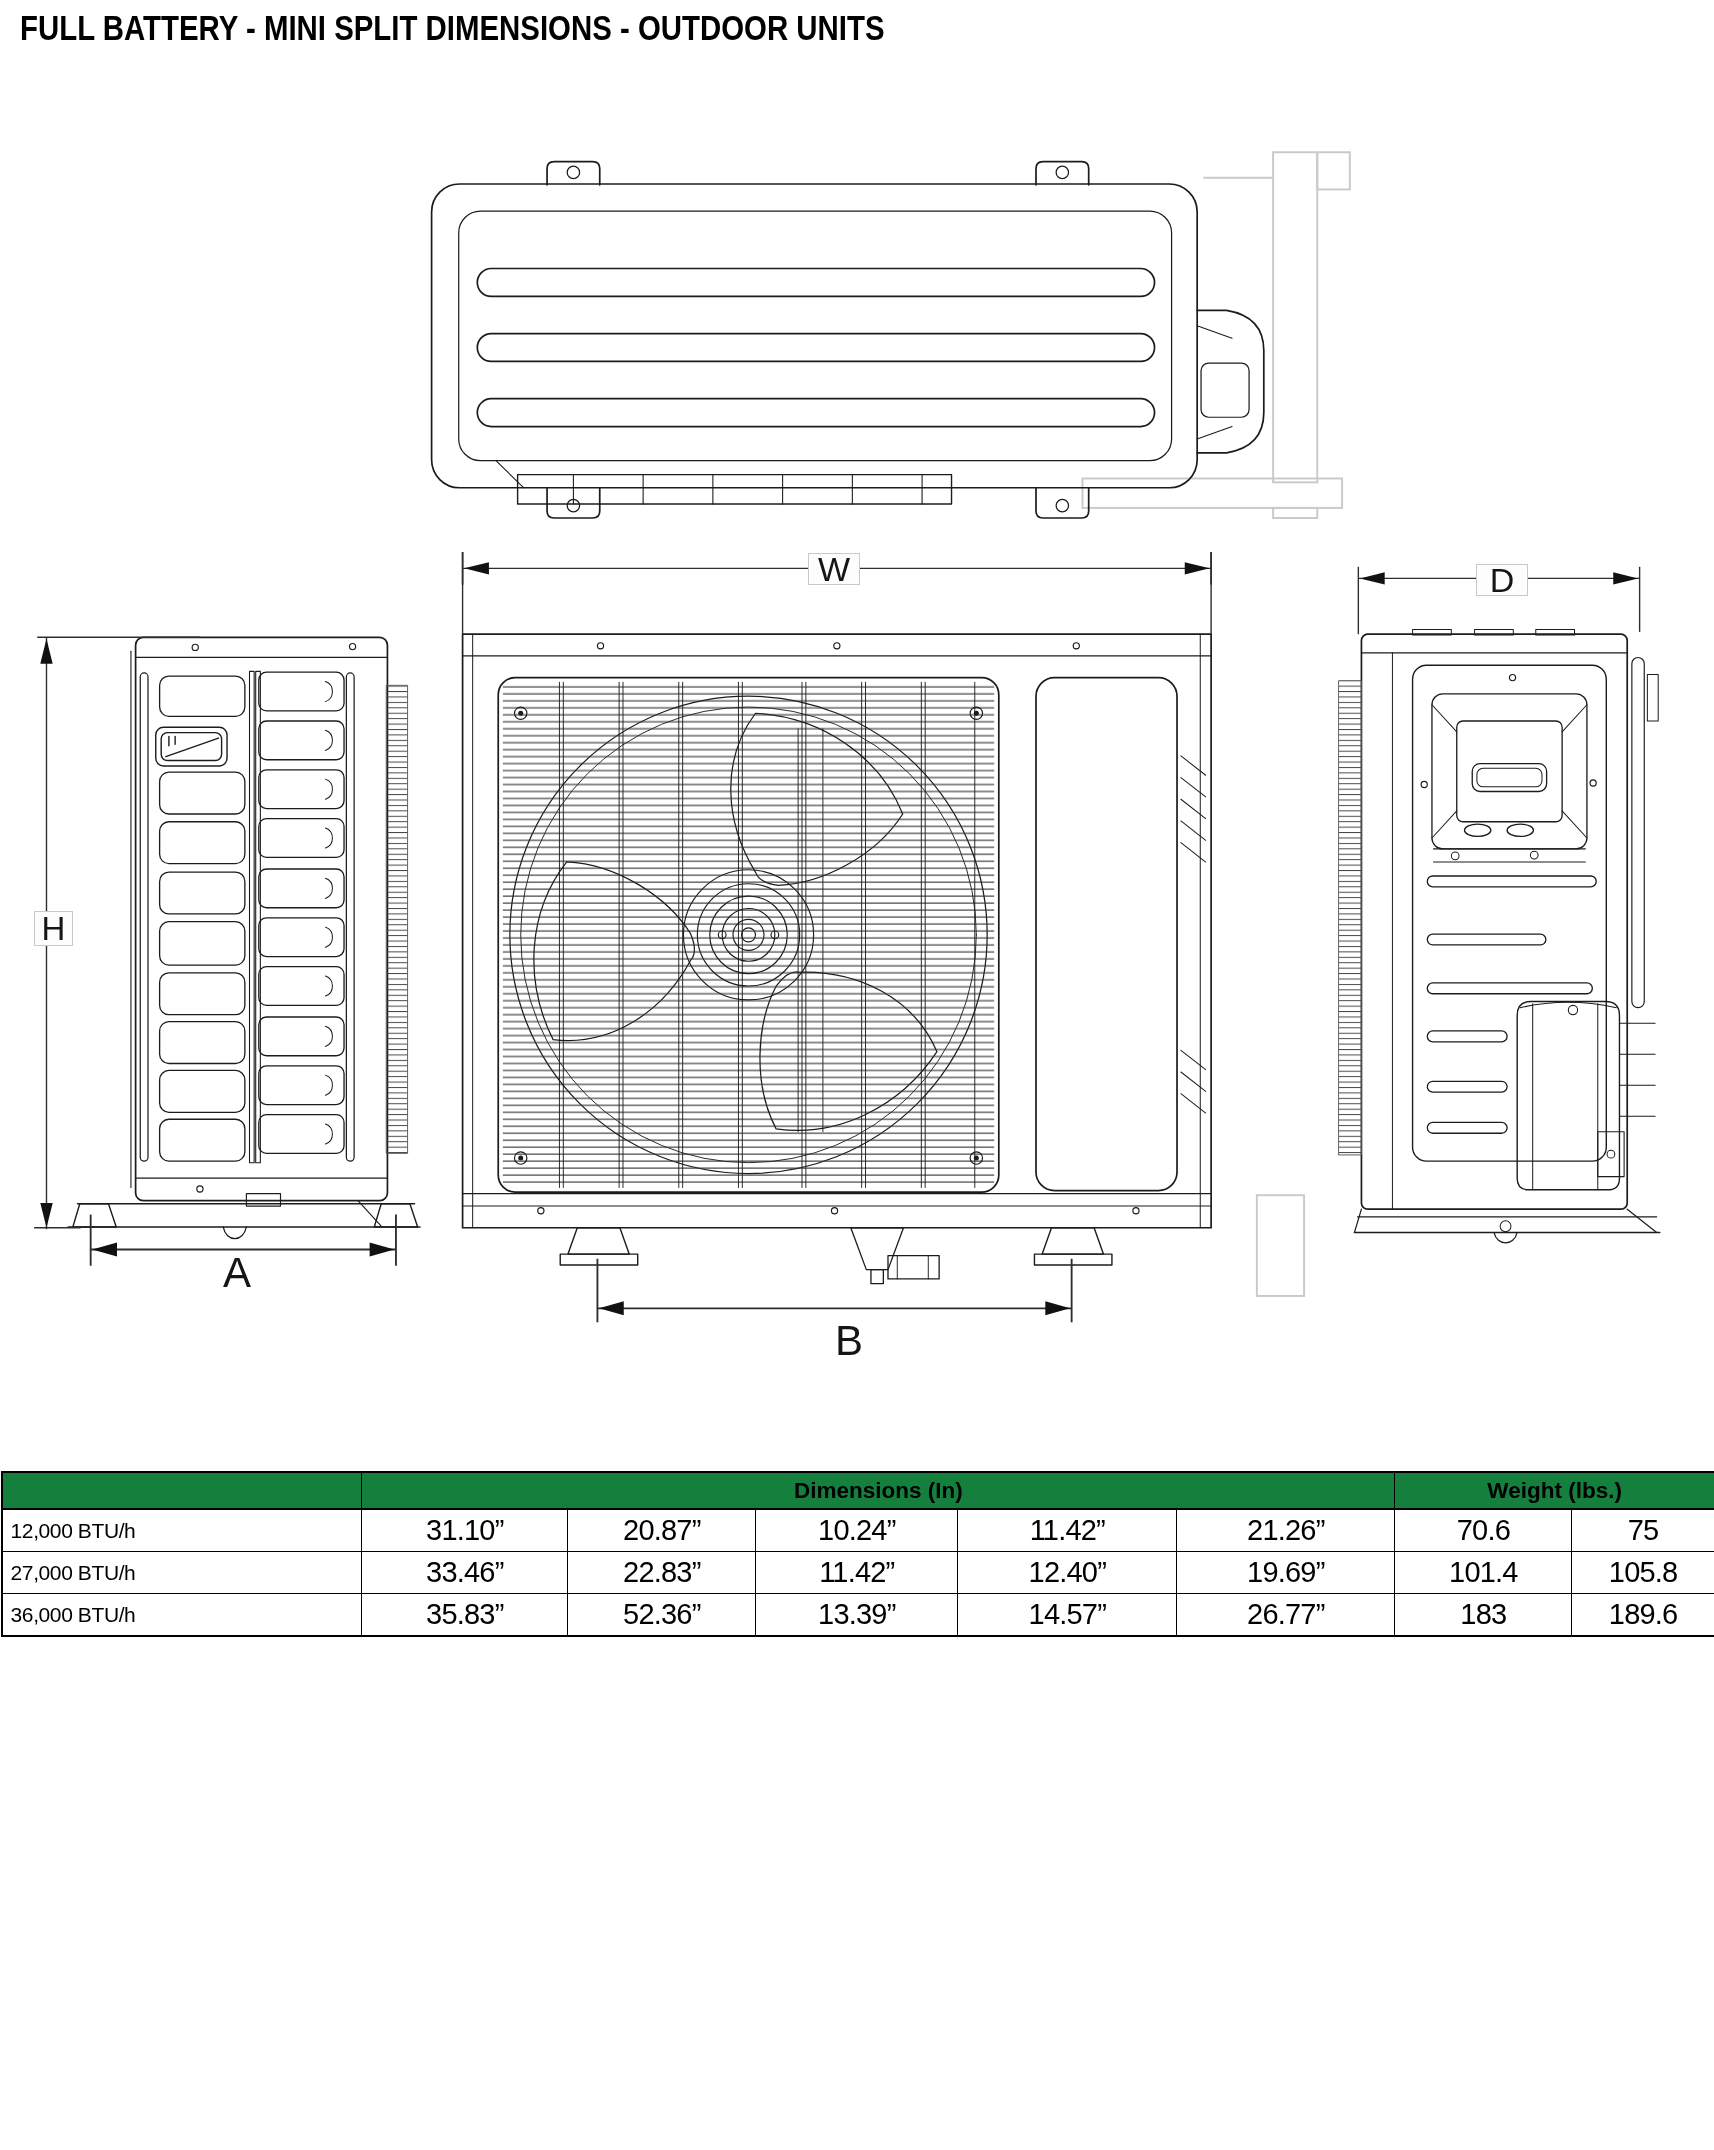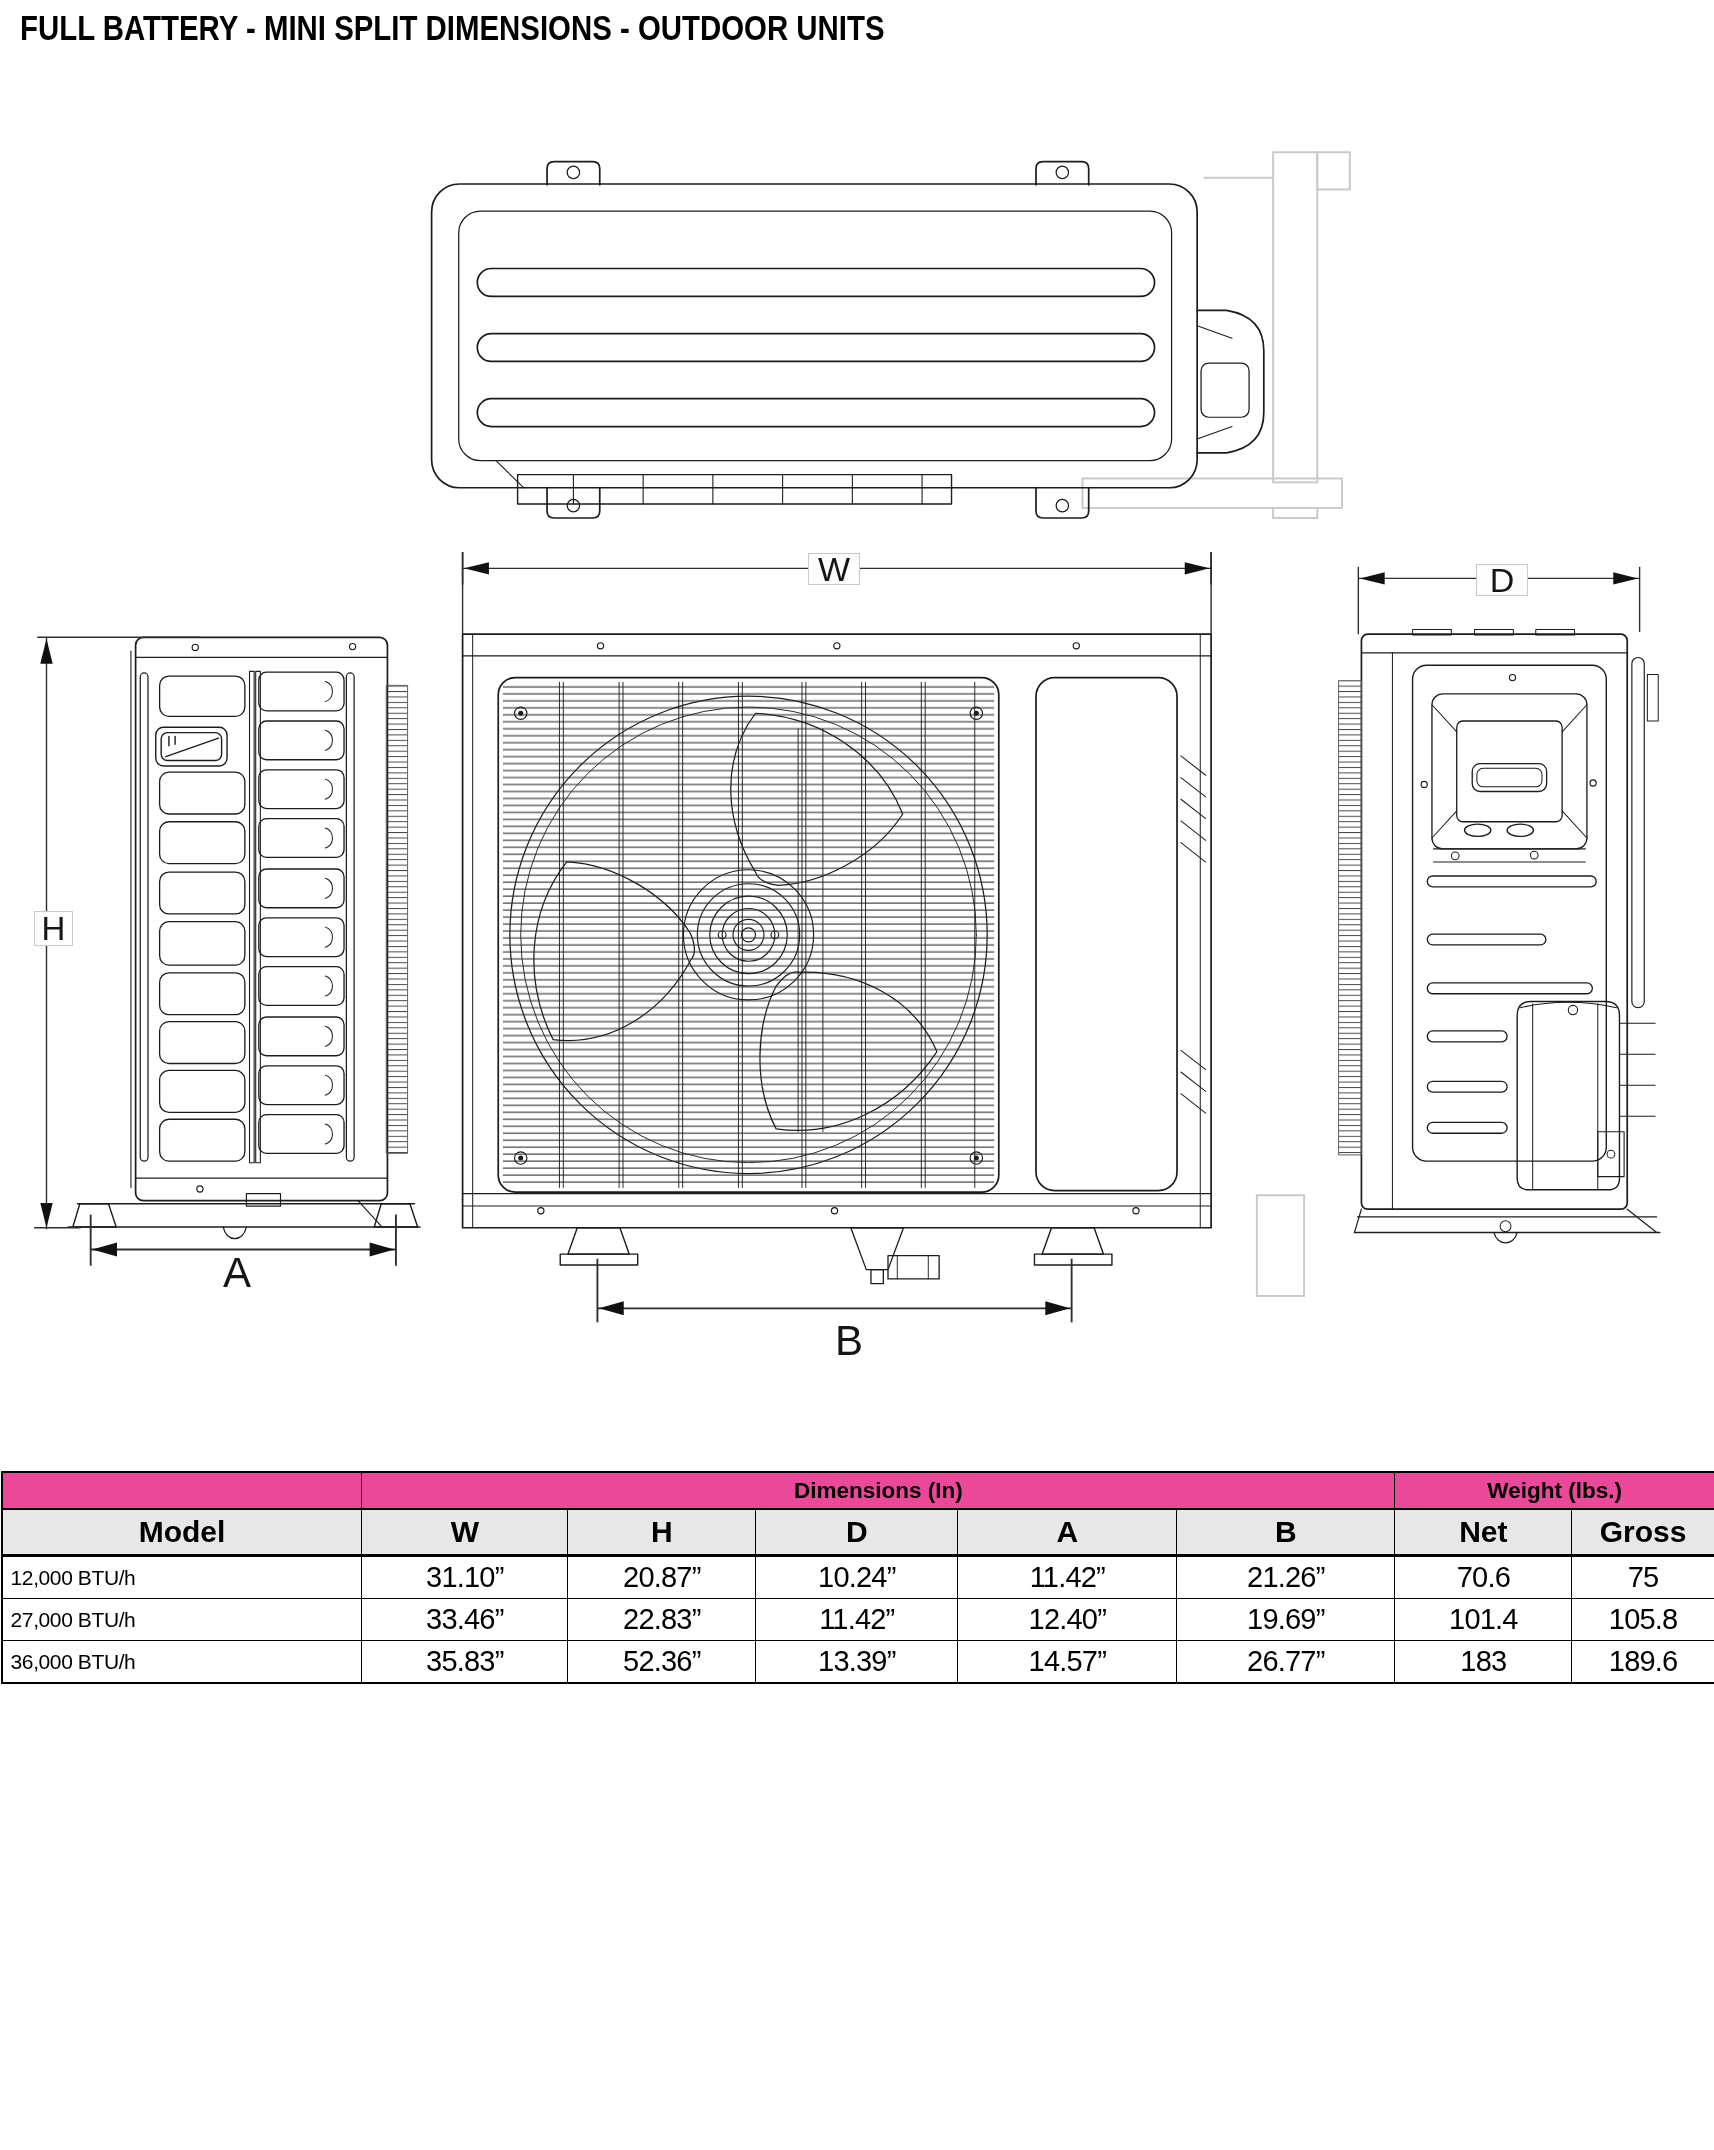--- a/index.html
+++ b/index.html
@@ -12,21 +12,21 @@
             font-size:34px;line-height:1;color:#151515;}
   .boxed{background:#fdfdfd;border:1.6px solid #c9c9c9;}
   .dim-w{left:808px;top:553px;width:50px;height:29.5px;}
   .dim-d{left:1476px;top:564px;width:50px;height:29.5px;}
   .dim-h{left:34px;top:911px;width:37px;height:33px;font-size:33px;}
   .dim-a{left:203px;top:1248px;width:68px;height:50px;font-size:42px;}
   .dim-b{left:815px;top:1314px;width:68px;height:54px;font-size:42px;}
   table.spec{position:absolute;left:0.8px;top:1471px;width:1711px;table-layout:fixed;
              border-collapse:collapse;background:#fff;border:2.3px solid #000;}
   table.spec th,table.spec td{border:1.6px solid #000;overflow:hidden;white-space:nowrap;}
-  table.spec .gh{background:#ec4899;font-size:22.5px;font-weight:bold;text-align:center;height:33px;border-bottom:2.3px solid #000;}
+  table.spec .gh{background:#15803d;font-size:22.5px;font-weight:bold;text-align:center;height:33px;border-bottom:2.3px solid #000;}
   table.spec .ch{background:#e7e7e7;font-size:30px;font-weight:bold;text-align:center;height:42px;border-bottom:3.1px solid #000;}
   table.spec td{height:39px;}
   td.model{font-size:21px;text-align:left;padding-left:7.8px;letter-spacing:-0.4px;}
   td.val{font-size:29px;text-align:center;letter-spacing:-0.8px;}
 </style>
 </head>
 <body>
 
 <div class="page">
 
@@ -373,30 +373,20 @@
       <col style="width:219px">
         <col style="width:218px">
         <col style="width:177px">
         <col style="width:143px">
     </colgroup>
     <tbody>
         <tr>
       <th class="gh"></th>
       <th class="gh" colspan="5">Dimensions (In)</th>
       <th class="gh" colspan="2">Weight (lbs.)</th>
-    </tr>
-    <tr>
-      <th class="ch">Model</th>
-      <th class="ch">W</th>
-      <th class="ch">H</th>
-      <th class="ch">D</th>
-      <th class="ch">A</th>
-      <th class="ch">B</th>
-      <th class="ch">Net</th>
-      <th class="ch">Gross</th>
     </tr>
     <tr>
       <td class="model">12,000 BTU/h</td>
       <td class="val">31.10”</td>
       <td class="val">20.87”</td>
       <td class="val">10.24”</td>
       <td class="val">11.42”</td>
       <td class="val">21.26”</td>
       <td class="val">70.6</td>
       <td class="val">75</td>

